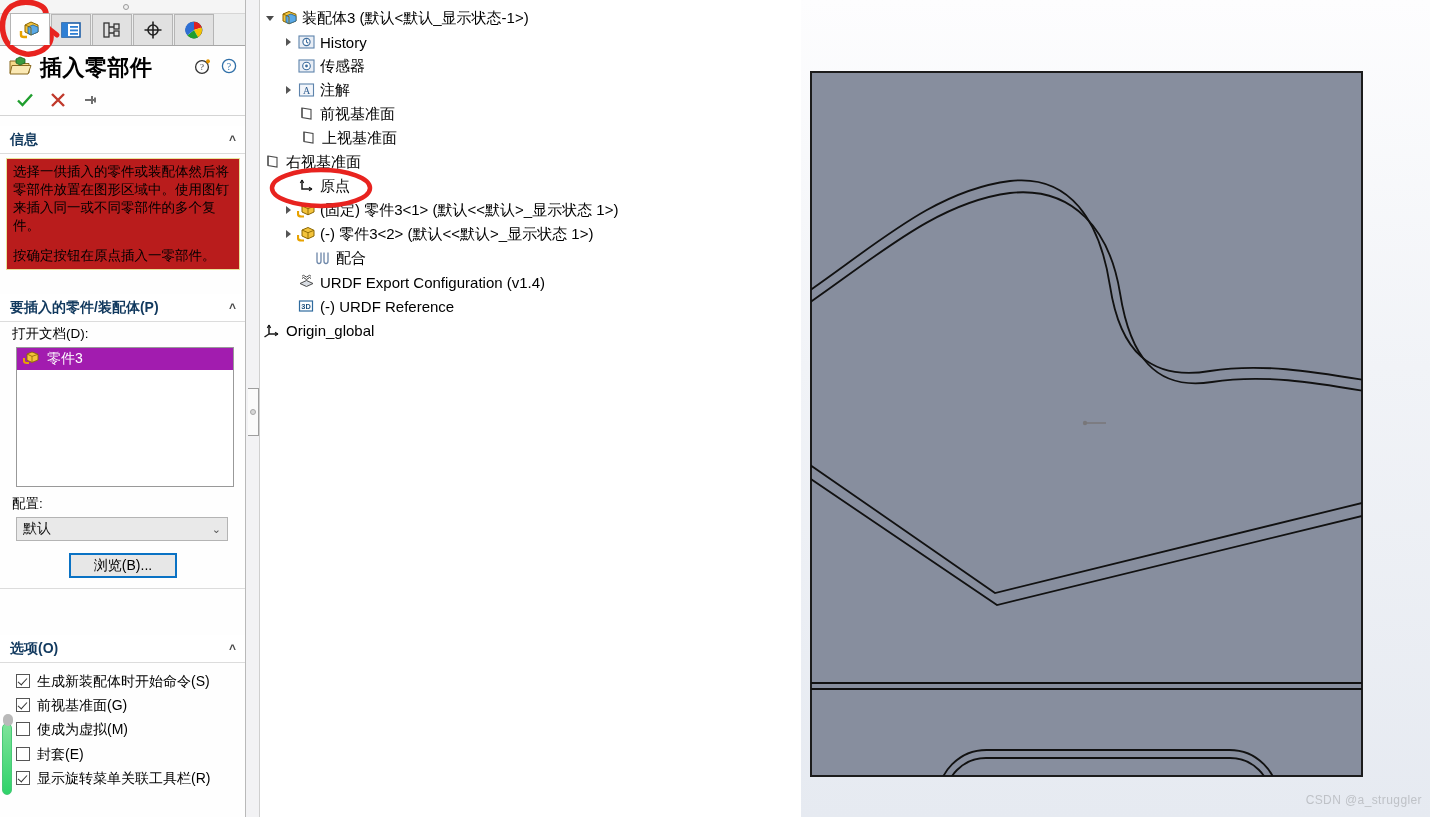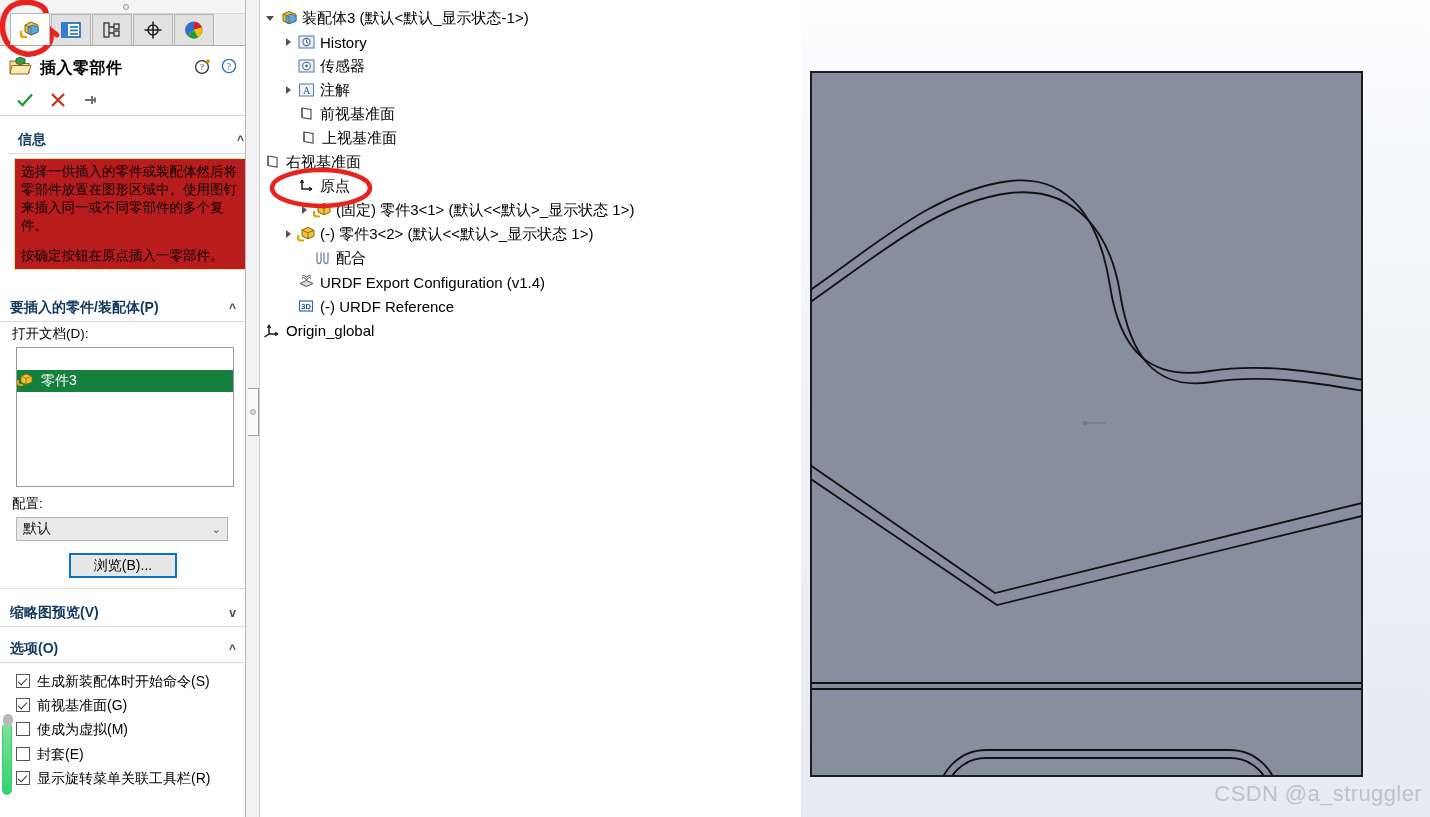--- a/index.html
+++ b/index.html
@@ -36,21 +36,21 @@
     border: 1px solid #b5b5b5; border-bottom: none; margin-right: 1px;
     background: #e1e1e1; position: relative;
   }
   .tab.active { background: #ffffff; height: 32px; border-bottom: 1px solid #fff; z-index: 3; }
   .tab svg { display: block; }
 
   .pm-header {
     position: absolute; left: 0; top: 50px; width: 246px; height: 36px;
     display: flex; align-items: center; padding: 0 8px;
   }
-  .pm-title { font-size: 16px; font-weight: bold; color: #000; margin-left: 8px; letter-spacing: .5px; }
+  .pm-title { font-size: 22px; font-weight: bold; color: #000; margin-left: 8px; letter-spacing: .5px; }
   .pm-help { margin-left: auto; display: flex; gap: 8px; align-items: center; }
 
   .pm-actions {
     position: absolute; left: 0; top: 88px; width: 246px; height: 28px;
     display: flex; align-items: center; gap: 16px; padding-left: 16px;
     border-bottom: 1px solid #d4d4d4;
   }
 
   .section-head {
     height: 28px; display: flex; align-items: center; padding: 0 10px;
@@ -65,22 +65,22 @@
   .msg-box p { margin: 0 0 12px 0; }
   .msg-box p:last-child { margin-bottom: 0; }
 
   .field-label { font-size: 13.5px; color: #000; padding: 3px 10px 2px 12px; }
 
   .listbox {
     margin: 2px 12px 0 16px; height: 140px; background: #fff;
     border: 1px solid #999; overflow: hidden;
   }
   .list-item-sel {
-    background: #15803d; color: #fff; height: 22px; display: flex; align-items: center;
-    padding-left: 0; font-size: 14px; gap: 7px; margin-top: 22px;
+    background: #a21caf; color: #fff; height: 22px; display: flex; align-items: center;
+    padding-left: 6px; font-size: 14px; gap: 7px;
   }
 
   .combo {
     margin: 2px 18px 0 16px; height: 24px; background: #e9e9e9;
     border: 1px solid #b4b4b4; display: flex; align-items: center;
     padding: 0 6px; font-size: 14px; color: #111;
   }
   .combo .chev { margin-left: auto; color: #555; font-size: 11px; }
 
   .btn-browse {
@@ -133,21 +133,21 @@
   .tlabel { padding-left: 3px; }
 
   
   #graphics {
     position: absolute; left: 801px; top: 0; width: 629px; height: 817px;
     background: linear-gradient(180deg, #fdfdfe 0%, #f1f3f7 45%, #e6eaf1 100%);
     overflow: hidden;
   }
   .watermark {
     position: absolute; right: 8px; bottom: 10px; color: #bfc2c7;
-    font-size: 22px; letter-spacing: .4px;
+    font-size: 12px; letter-spacing: .4px;
   }
 
   
   .annot { position: absolute; pointer-events: none; }
 </style>
 </head>
 <body>
 
 <div id="app">
 
@@ -250,21 +250,21 @@
             <path d="M2 2 L14 14 M14 2 L2 14" stroke="#c0392b" stroke-width="2.4" fill="none"></path>
           </svg>
       </span>
       <span>
         <svg width="18" height="16" viewBox="0 0 18 16">
           <path d="M3 8 L13 8 M10 4 L10 12 M13 5.5 L13 10.5" stroke="#6f6f6f" stroke-width="2" fill="none"></path>
         </svg>
       </span>
     </div>
 
-    <div style="position:absolute; left:8px; top:126px; width:246px;">
+    <div style="position:absolute; left:0; top:126px; width:246px;">
       <div class="section-head">
         <span>信息</span>
         <span class="chev">^</span>
       </div>
       <div class="msg-box">
         <p>选择一供插入的零件或装配体然后将零部件放置在图形区域中。使用图钉来插入同一或不同零部件的多个复件。</p>
         <p>按确定按钮在原点插入一零部件。</p>
       </div>
     </div>
 
@@ -288,26 +288,20 @@
       </div>
       <div class="field-label" style="padding-top:8px;">配置:</div>
       <div class="combo">
         <span>默认</span>
         <span class="chev">⌄</span>
       </div>
       <div class="btn-browse">浏览(B)...</div>
       <div class="divider"></div>
     </div>
 
-    <div style="position:absolute; left:0; top:599px; width:246px;">
-      <div class="section-head">
-        <span>缩略图预览(V)</span>
-        <span class="chev">v</span>
-      </div>
-    </div>
 
     <div style="position:absolute; left:0; top:635px; width:246px;">
       <div class="section-head">
         <span>选项(O)</span>
         <span class="chev">^</span>
       </div>
       <div style="padding-top:6px;">
         <div class="opt-row">
           <span class="cb checked"></span>
           <span class="txt">生成新装配体时开始命令(S)</span>
@@ -434,21 +428,21 @@
       <span class="ticon">
         <svg width="17" height="16" viewBox="0 0 17 16">
           <path d="M4 2 L4 11 L14 11" stroke="#1a1a1a" stroke-width="1.5" fill="none"></path>
           <path d="M4 2 L2.3 5 M4 2 L5.7 5" stroke="#1a1a1a" stroke-width="1.2" fill="none"></path>
           <path d="M14 11 L11 9.3 M14 11 L11 12.7" stroke="#1a1a1a" stroke-width="1.2" fill="none"></path>
         </svg>
       </span>
       <span class="tlabel">原点</span>
     </div>
 
-    <div class="tree-row" style="padding-left:36px;">
+    <div class="tree-row" style="padding-left:20px;">
       <span class="tw">
         <svg width="10" height="10" viewBox="0 0 10 10">
             <path d="M3 1 L8 5 L3 9 Z" fill="#555"></path>
           </svg>
       </span>
       <span class="ticon">
         <svg width="19" height="17" viewBox="0 0 19 17">
           <path d="M1 9 L1 12 Q1 14.5 4.5 14.5 L7 14.5" stroke="#e8a200" stroke-width="2.2" fill="none"></path>
           <path d="M5 4 L11 1.5 L17 4.3 L17 10 L11 12.8 L5 10 Z" fill="#f3c33b" stroke="#8a6500" stroke-width="1"></path>
           <path d="M5 4 L11 6.7 L11 12.8 M11 6.7 L17 4.3" stroke="#8a6500" stroke-width=".9" fill="none"></path>

